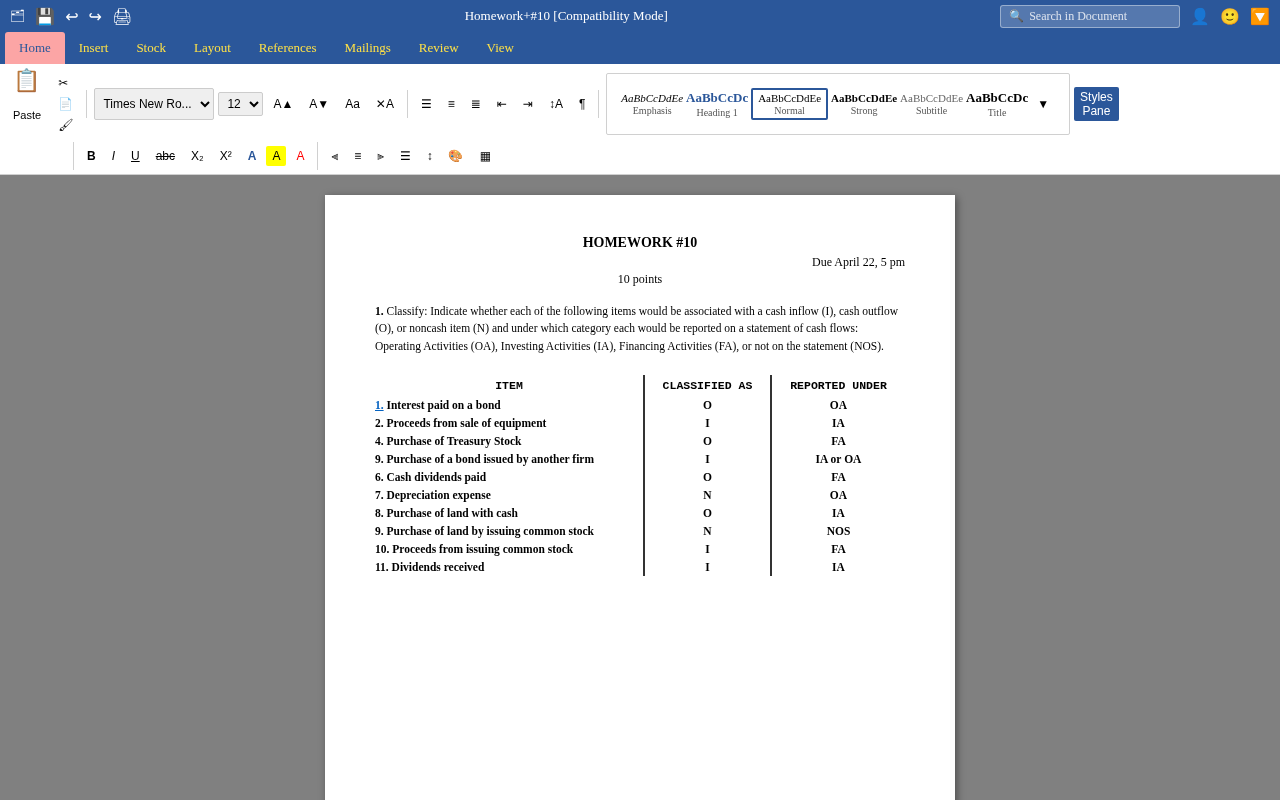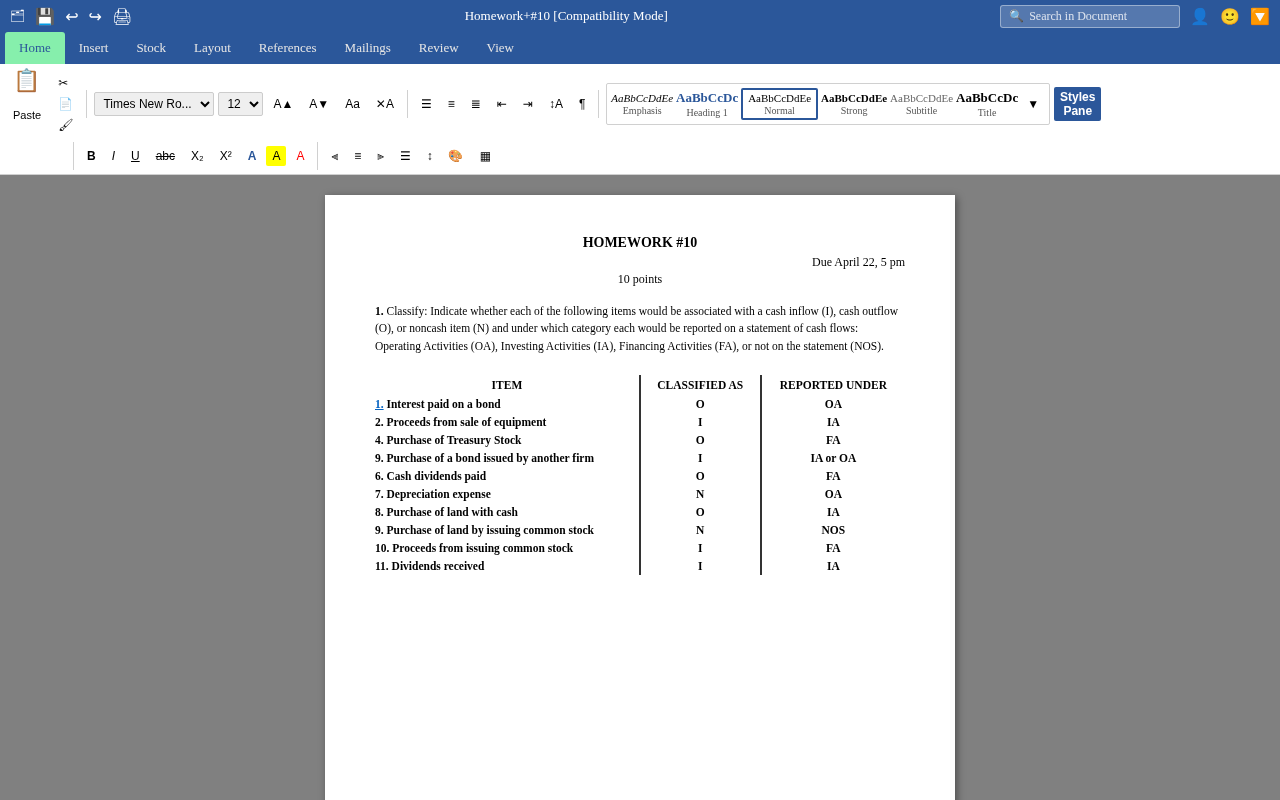--- a/index.html
+++ b/index.html
@@ -32,27 +32,27 @@
       gap: 5px;
     }
 
     
     .ribbon-tabs {
       background: #2b579a;
       display: flex;
       padding: 0 5px;
     }
     .ribbon-tab {
-      color: #e5e5e5;
+      color: #fde047;
       padding: 8px 14px;
       font-size: 13px;
       cursor: pointer;
     }
     .ribbon-tab.active {
-      background: #86efac;
+      background: #fca5a5;
       color: #2b579a;
       border-radius: 3px 3px 0 0;
     }
 
     
     .toolbar {
       background: white;
       border-bottom: 1px solid #d0d0d0;
       padding: 4px 6px;
       display: flex;
@@ -80,40 +80,40 @@
       font-size: 12px;
       display: flex;
       align-items: center;
       gap: 2px;
     }
     .font-select {
       border: 1px solid #ccc;
       border-radius: 2px;
       padding: 2px 4px;
       font-size: 12px;
-      height: 24px;
+      height: 32px;
       width: 120px;
     }
     .font-size-select {
       border: 1px solid #ccc;
       border-radius: 2px;
       padding: 2px 4px;
       font-size: 12px;
       height: 24px;
       width: 45px;
     }
 
     
     .style-gallery {
       display: flex;
       align-items: center;
       gap: 3px;
       border: 1px solid #d0d0d0;
       border-radius: 2px;
-      padding: 4px;
+      padding: 14px;
       background: white;
     }
     .style-label { font-size: 10px; color: #555; text-align: center; margin-top: 1px; }
 
     
     .main-area {
       display: flex;
       height: calc(800px - 32px - 36px - 70px - 26px);
       background: #0f172a;
       overflow: hidden;
@@ -142,21 +142,21 @@
 
     
     .doc-title { text-align: center; font-weight: bold; font-size: 14px; margin-bottom: 4px; }
     .doc-subtitle { text-align: right; font-size: 12px; margin-bottom: 2px; }
     .doc-points { text-align: center; font-size: 12px; margin-bottom: 16px; }
 
     .question { margin-bottom: 12px; font-size: 11.5px; line-height: 1.5; }
     .question-num { font-weight: bold; }
 
     .classify-table { width: 100%; border-collapse: collapse; margin: 20px auto; font-size: 11.5px; }
-    .classify-table th { text-align: center; font-weight: bold; padding: 4px 8px; }
+    .classify-table th { text-align: center; font-weight: bold; padding: 4px 8px; font-family: Liberation Mono, monospace; }
     .classify-table td { text-align: center; padding: 3px 8px; }
     .classify-table .item-col { text-align: left; padding-left: 0; }
     .col-divider { border-left: 2px solid #333; border-right: 2px solid #333; }
     .item-row td { border-top: none; font-weight: bold; }
   </style>
 </head>
 <body>
 
 <div class="title-bar">
   <div class="title-bar-left">
@@ -247,21 +247,21 @@
       <div style="display:flex;flex-direction:column;align-items:center;">
         <div style="font-size:11px;color:#666;">AaBbCcDdEe</div>
         <div class="style-label">Subtitle</div>
       </div>
       <div style="display:flex;flex-direction:column;align-items:center;">
         <div style="font-size:13px;font-weight:bold;">AaBbCcDc</div>
         <div class="style-label">Title</div>
       </div>
       <button class="tb-btn">▼</button>
     </div>
-    <button class="tb-btn" style="background:#2b579a;color:white;font-weight:bold;">Styles<br>Pane</button>
+    <button class="tb-btn" style="background:#2b579a;color:white;font-weight:normal;">Styles<br>Pane</button>
   </div>
 
   <div class="toolbar-row">
     <div style="width:60px;"></div>
     <div class="toolbar-sep"></div>
     <button class="tb-btn" style="font-weight:bold;">B</button>
     <button class="tb-btn" style="font-style:italic;">I</button>
     <button class="tb-btn" style="text-decoration:underline;">U</button>
     <button class="tb-btn" style="text-decoration:line-through;">abc</button>
     <button class="tb-btn">X₂</button>

